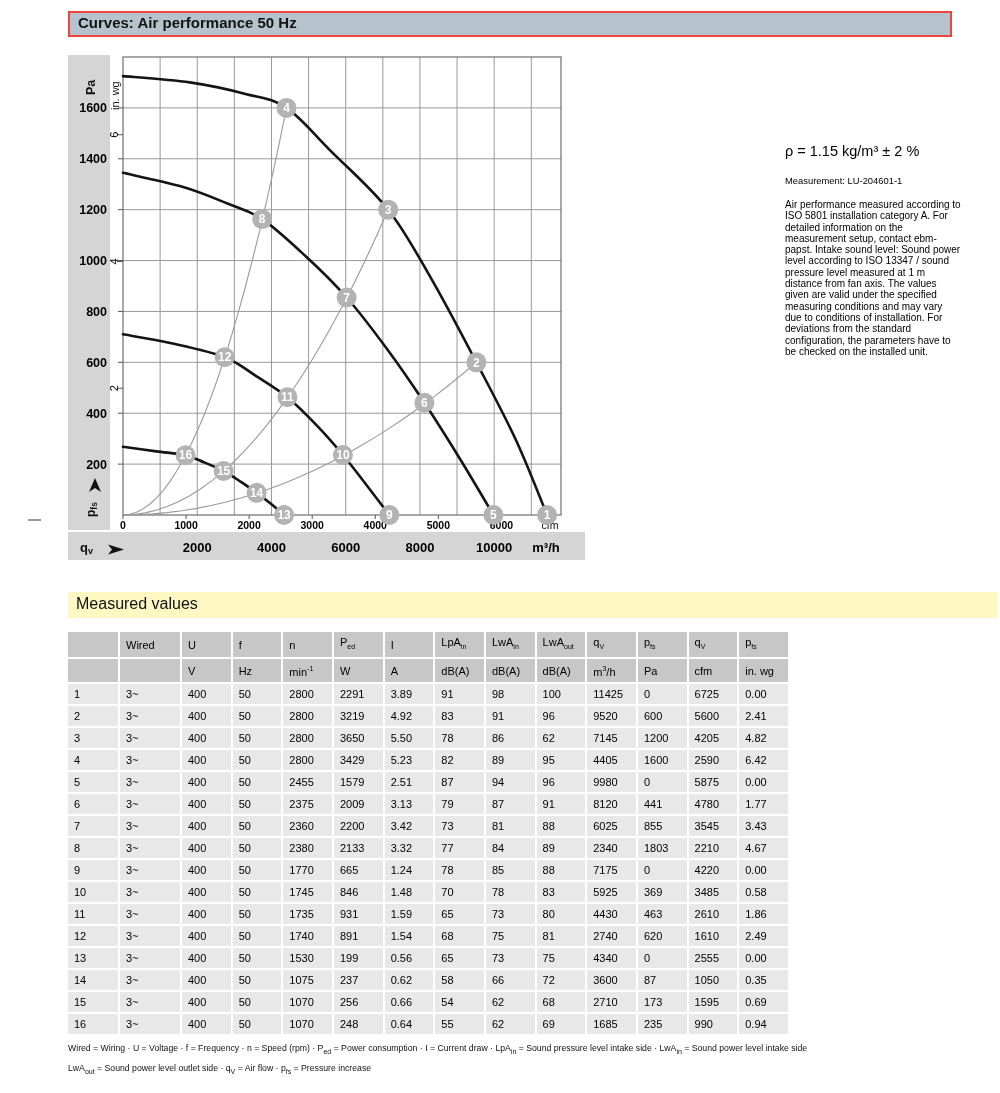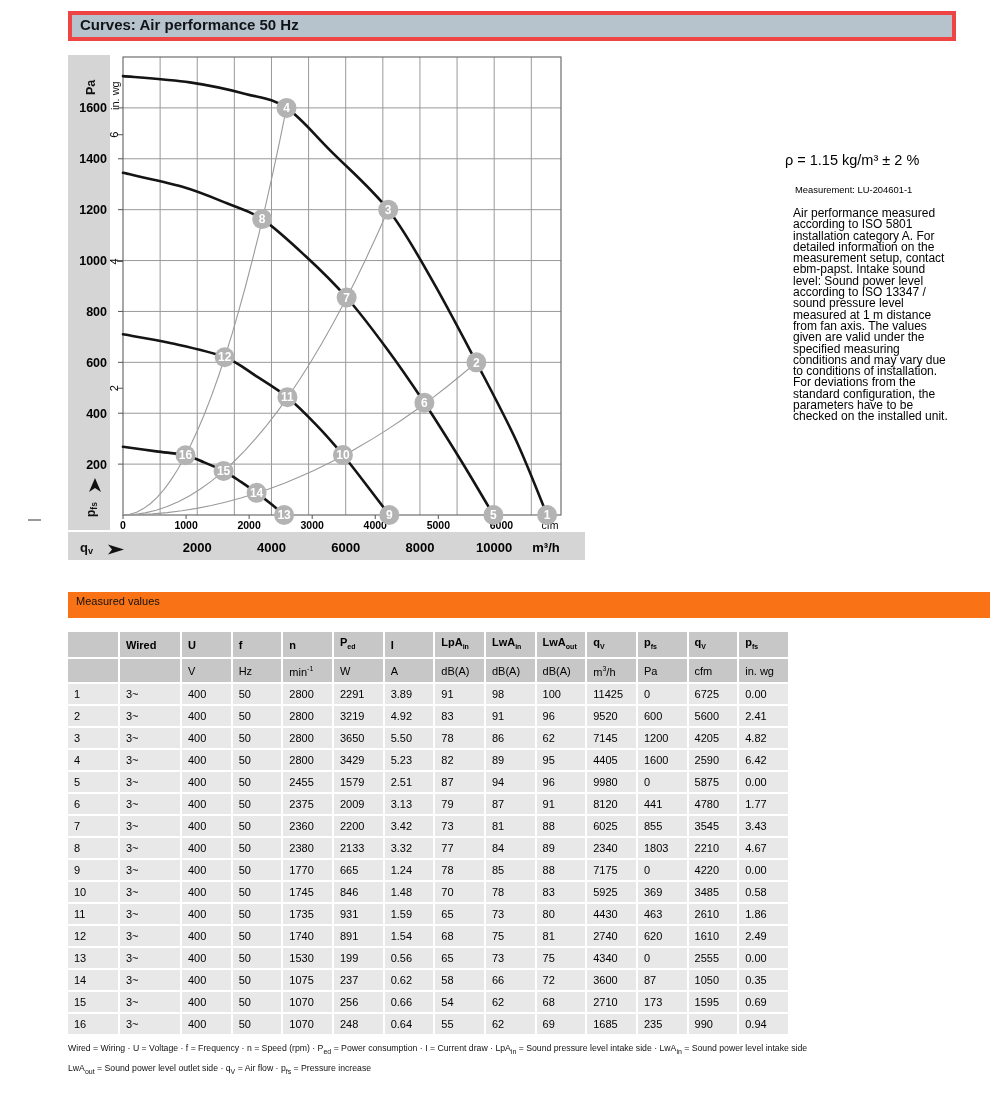--- a/index.html
+++ b/index.html
@@ -1,36 +1,36 @@
 <!DOCTYPE html>
 <html><head>
 <meta charset="utf-8">
 <style>
   html,body{margin:0;padding:0;}
   body{width:1000px;height:1093px;background:#fff;position:relative;
        font-family:"Liberation Sans",sans-serif;color:#000;overflow:hidden;}
   .abs{position:absolute;}
   #hdr-bar{left:68px;top:11px;width:872px;height:20px;background:#b7c3cc;
-           border:4px solid #ef4444;padding:1px 0 1px 8px;
+           border:2px solid #ef4444;padding:1px 0 1px 8px;
            font-size:15px;font-weight:bold;color:#101418;}
   #margin-dash{left:28px;top:519px;width:13px;height:2px;background:#9a9a9a;}
   #chart-wrap{left:68px;top:55px;width:522px;height:506px;}
-  #side-text{left:785px;top:152px;width:176px;}
+  #side-text{left:785px;top:143px;width:176px;}
   #rho-line{font-size:14.5px;margin:0 0 16px 0;}
-  #meas-line{font-size:9.4px;margin:0 0 13px 10px;}
-  #info-para{font-size:12px;line-height:11.3px;margin:8px;}
-  #mv-bar{left:68px;top:592px;width:914px;height:20px;background:#f97316;
-          padding:3px 0 3px 8px;font-size:11px;color:#111;}
+  #meas-line{font-size:9.4px;margin:0 0 13px 0;}
+  #info-para{font-size:10px;line-height:11.3px;margin:0;}
+  #mv-bar{left:68px;top:592px;width:914px;height:20px;background:#fef9c3;
+          padding:3px 8px 3px 8px;font-size:16px;color:#111;}
   #mv-table{left:68px;top:630px;width:722px;border-collapse:separate;
             border-spacing:0 2px;table-layout:fixed;font-size:11px;}
   #mv-table th,#mv-table td{background:#e8e8e8;border-right:2px solid #fff;
             text-align:left;padding:2px 0 2px 6px;line-height:16px;
             font-weight:normal;overflow:hidden;white-space:nowrap;}
   #mv-table thead th{background:#c7c7c7;}
-  #mv-table thead tr.hrow th{font-weight:bold;}
+  #mv-table thead tr.hrow th{font-weight:normal;}
   #mv-table sub,#fnote sub{font-size:7px;}
   #mv-table sup{font-size:7px;}
   #fnote{left:68px;top:1040px;width:918px;font-size:8.7px;line-height:16px;color:#111;}
   text{font-family:"Liberation Sans",sans-serif;}
 </style>
 </head>
 <body>
 
 <div class="abs" id="hdr-bar">Curves: Air performance 50 Hz</div>
 

